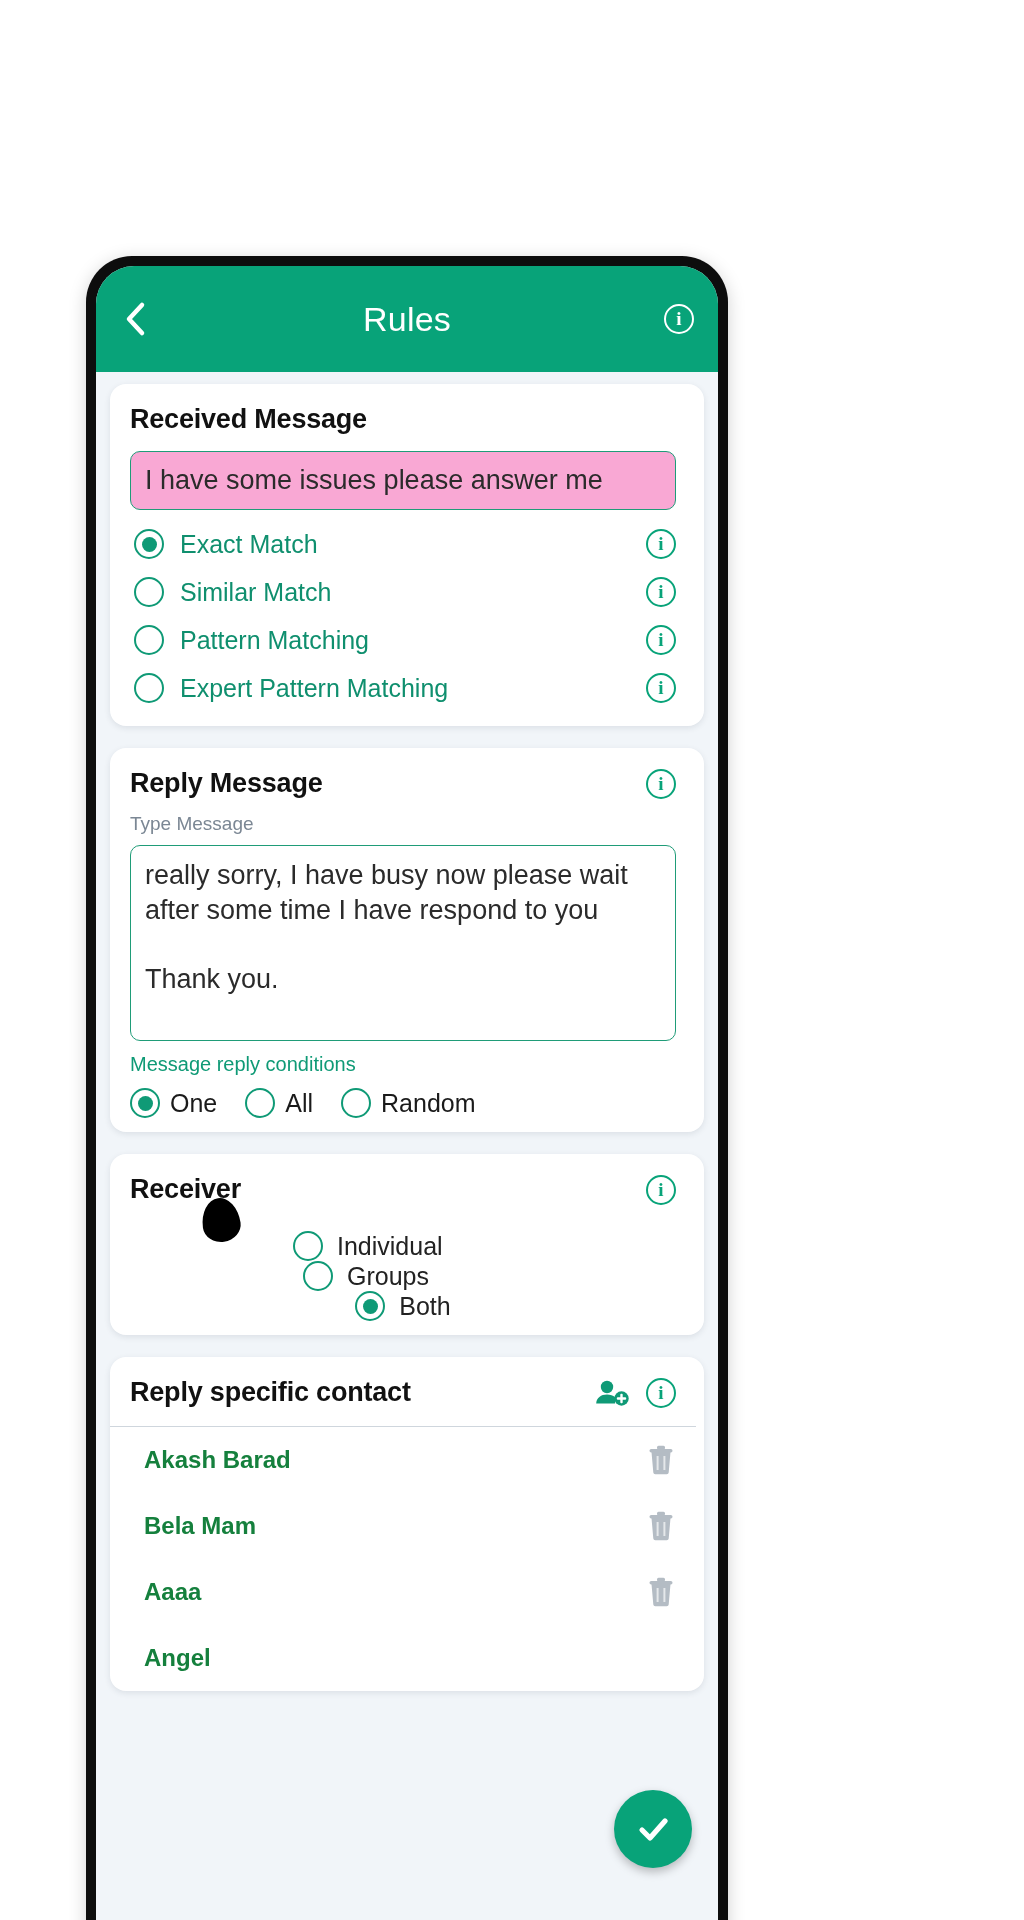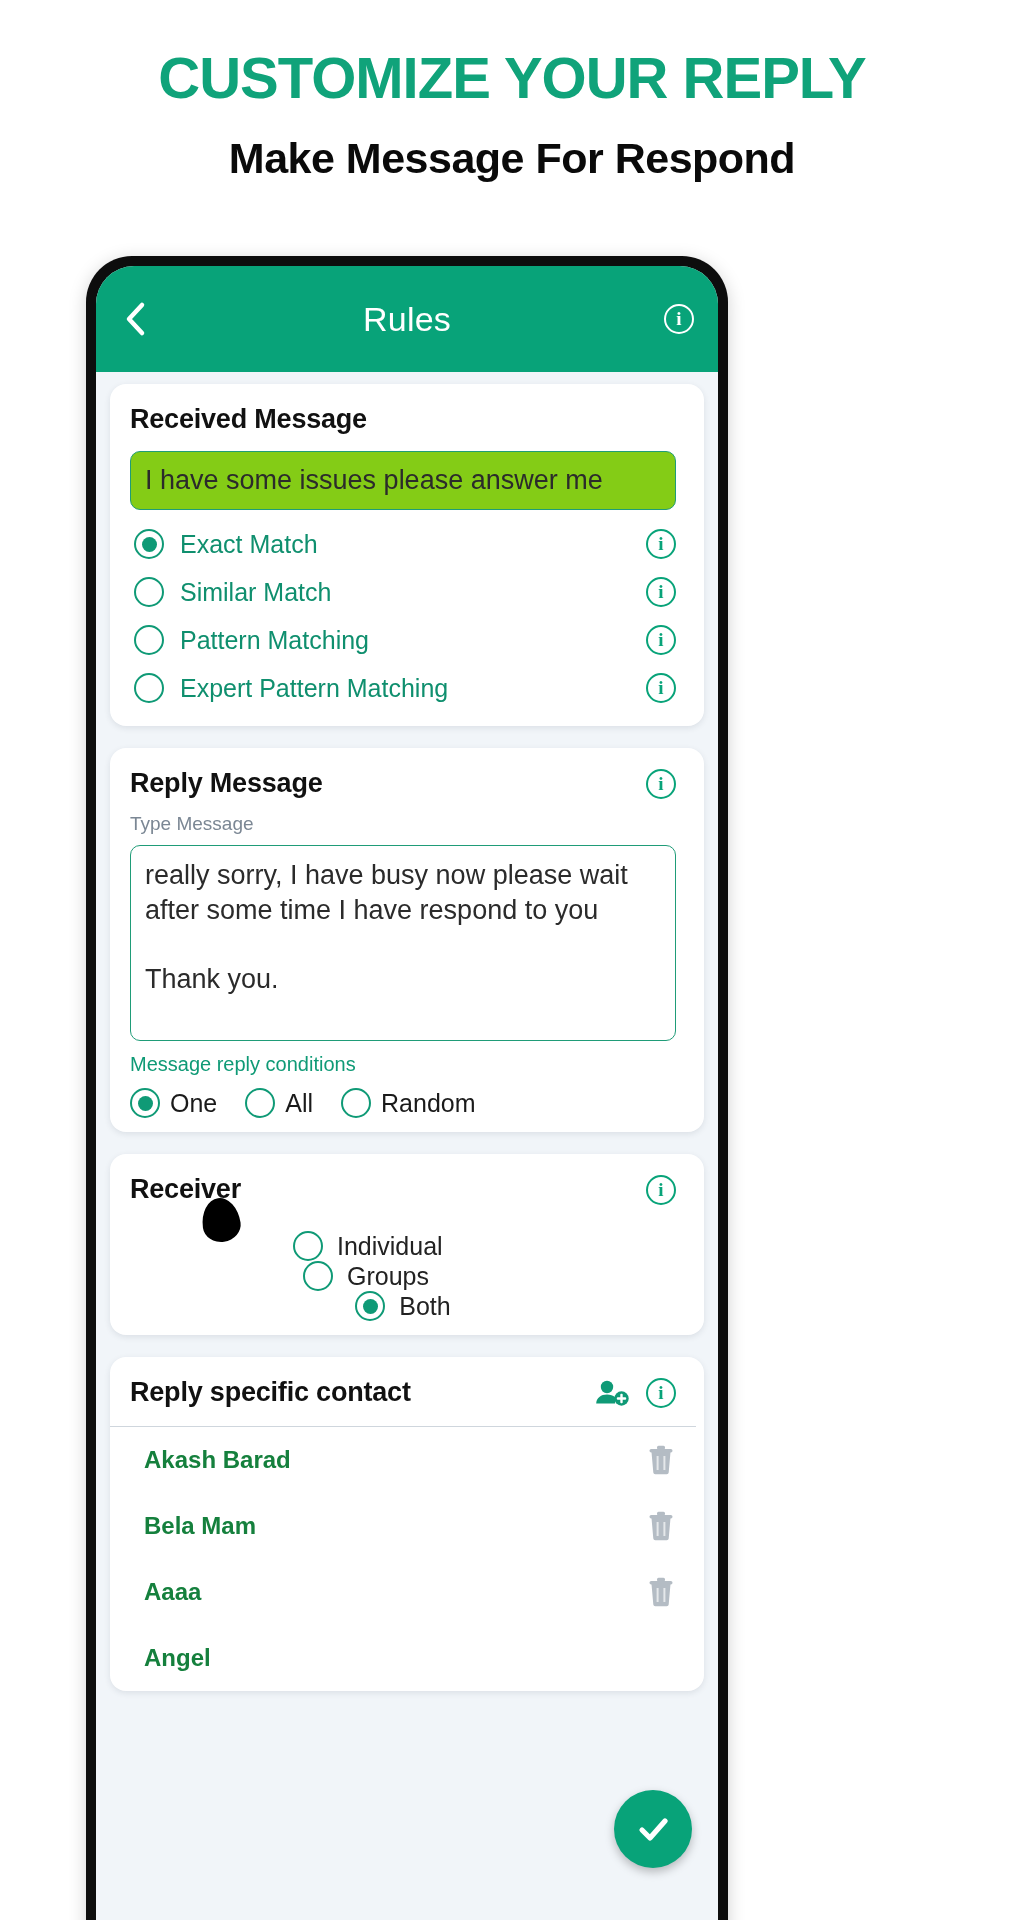--- a/index.html
+++ b/index.html
@@ -120,21 +120,21 @@
     letter-spacing: -0.2px;
   }
 
   .text-field {
     margin-top: 16px;
     border: 1.8px solid #1f9c78;
     border-radius: 10px;
     padding: 13px 14px;
     font-size: 27px;
     color: #2b2b2b;
-    background: #84cc16;
+    background: #f9a8d4;
   }
   .text-area {
     margin-top: 10px;
     border: 1.8px solid #1f9c78;
     border-radius: 10px;
     padding: 12px 14px 16px 14px;
     font-size: 27px;
     color: #2b2b2b;
     line-height: 1.28;
     min-height: 196px;
@@ -237,24 +237,20 @@
     background: #000000;
     border-radius: 50% 50% 50% 50% / 62% 62% 38% 38%;
     transform: rotate(-8deg);
   }
 </style>
 </head>
 <body>
 
 <div class="page">
 
-  <div class="promo">
-    <div class="promo-title">CUSTOMIZE YOUR REPLY</div>
-    <div class="promo-sub">Make Message For Respond</div>
-  </div>
 
   <div class="phone">
     <div class="screen">
 
       <div class="appbar">
         <div class="back-icon">
           <svg width="28" height="40" viewBox="0 0 28 40" aria-hidden="true">
             <polyline points="20,6 7,20 20,34" fill="none" stroke="#ffffff" stroke-width="4.5" stroke-linecap="round" stroke-linejoin="round"></polyline>
           </svg>
         </div>

